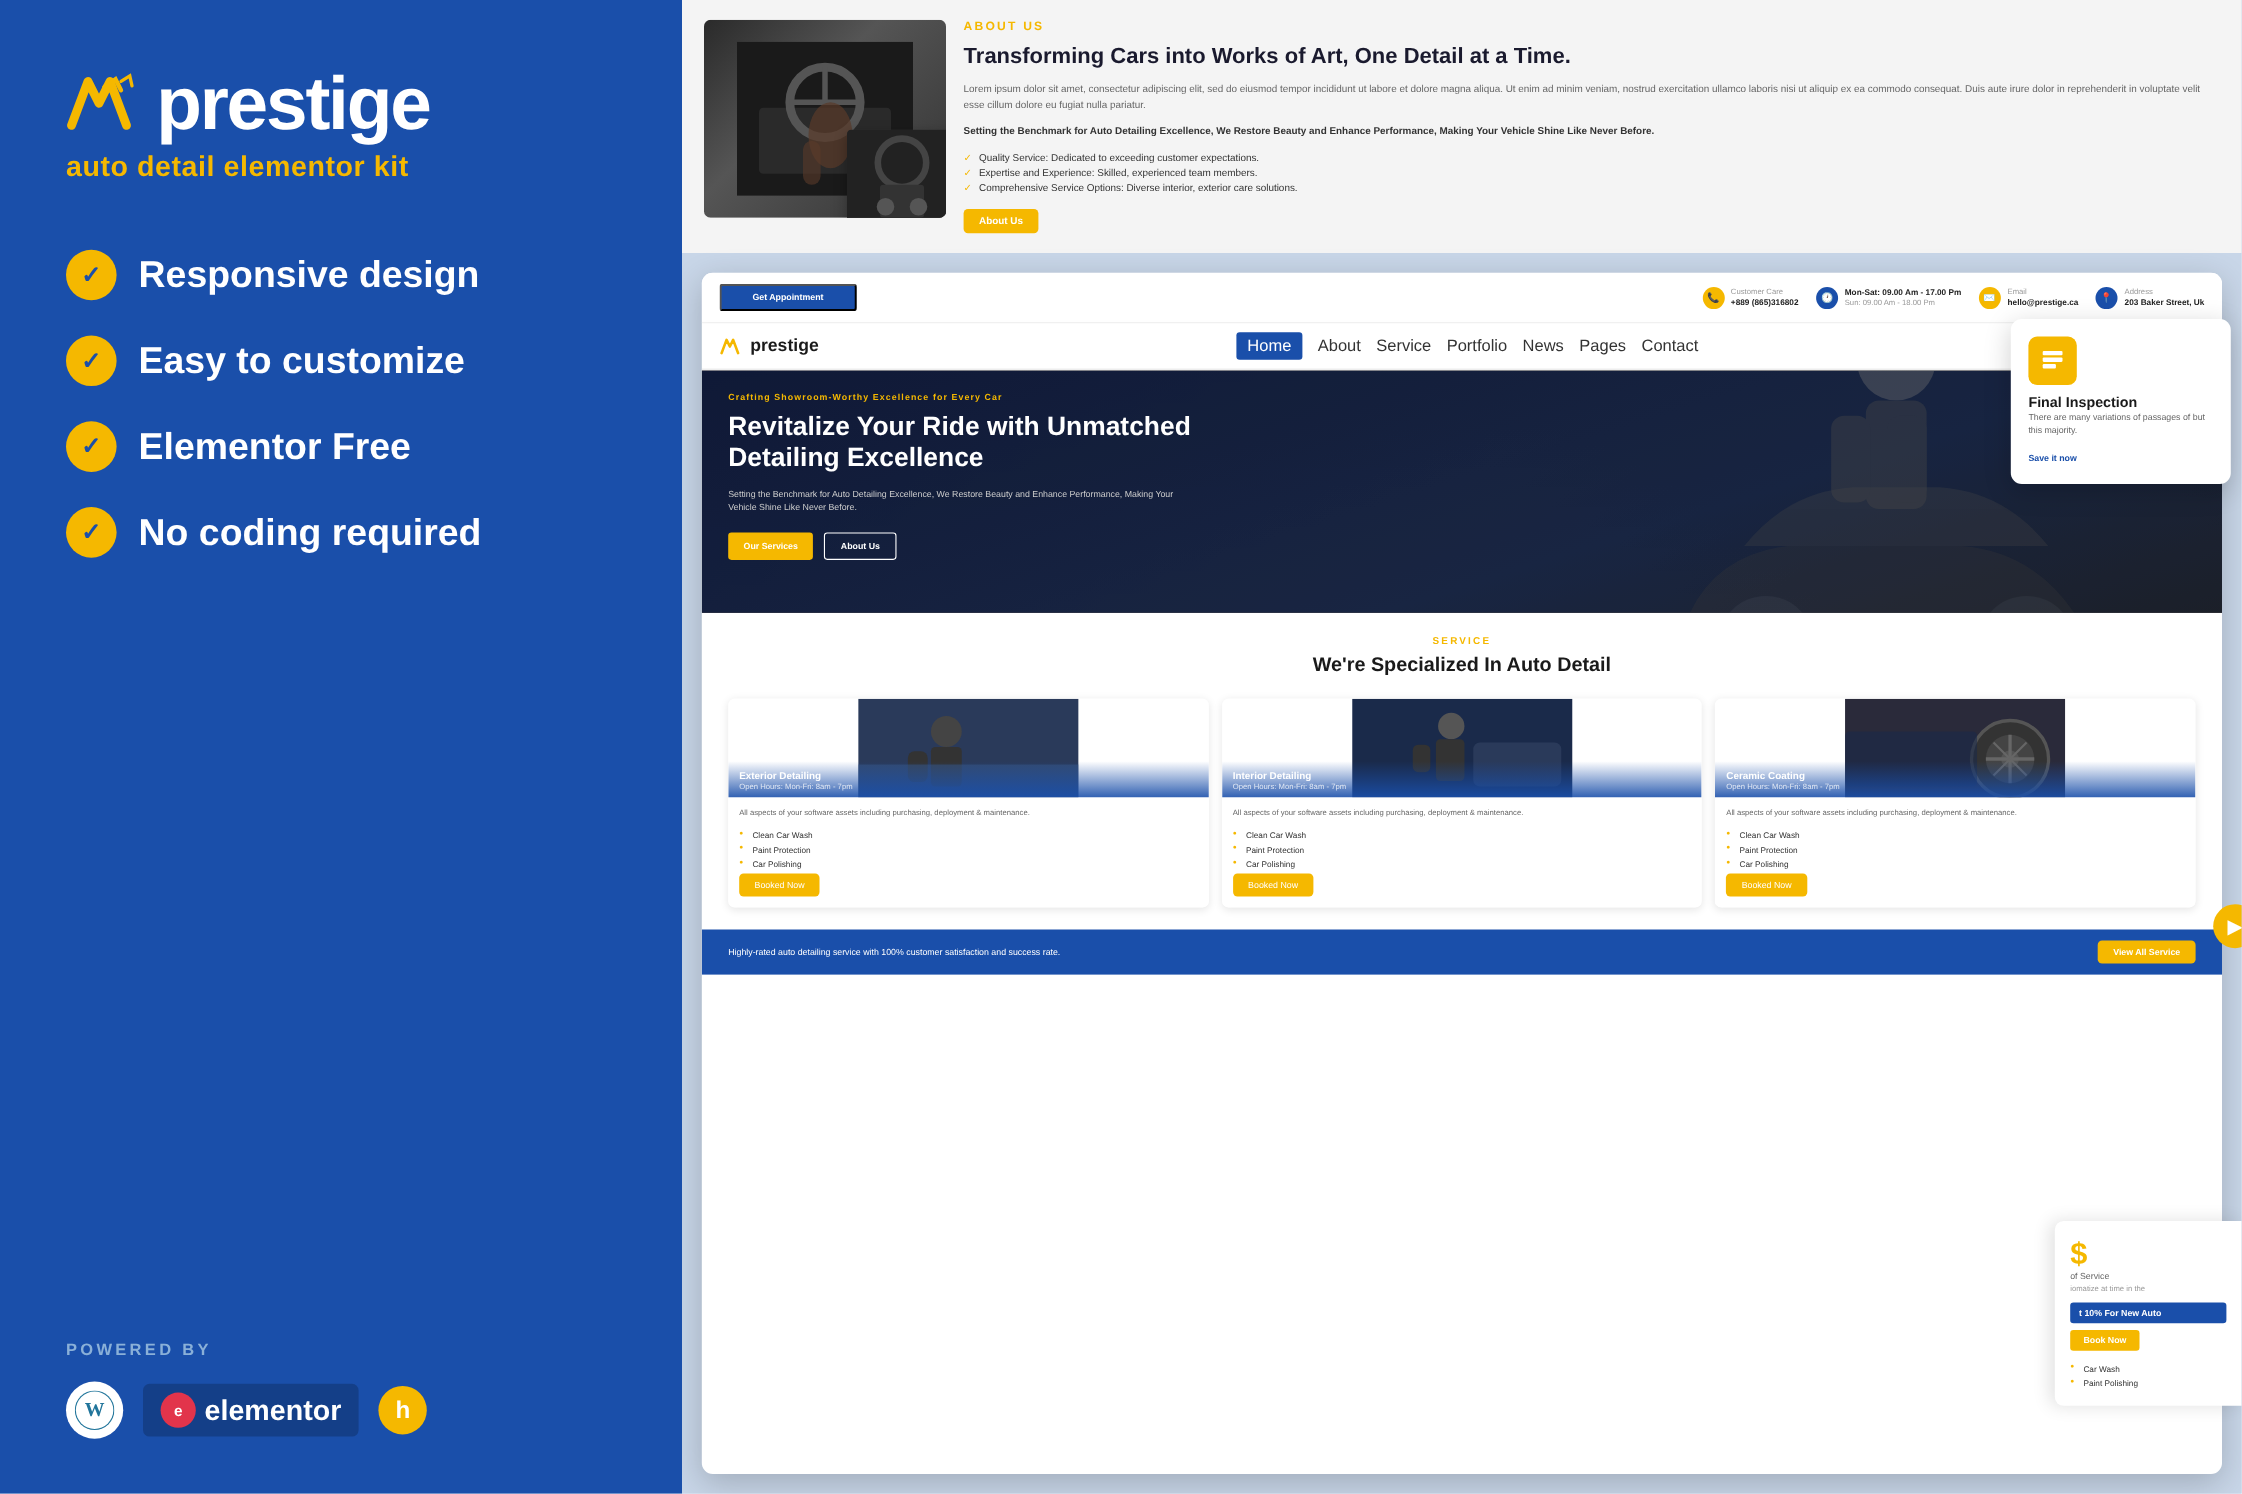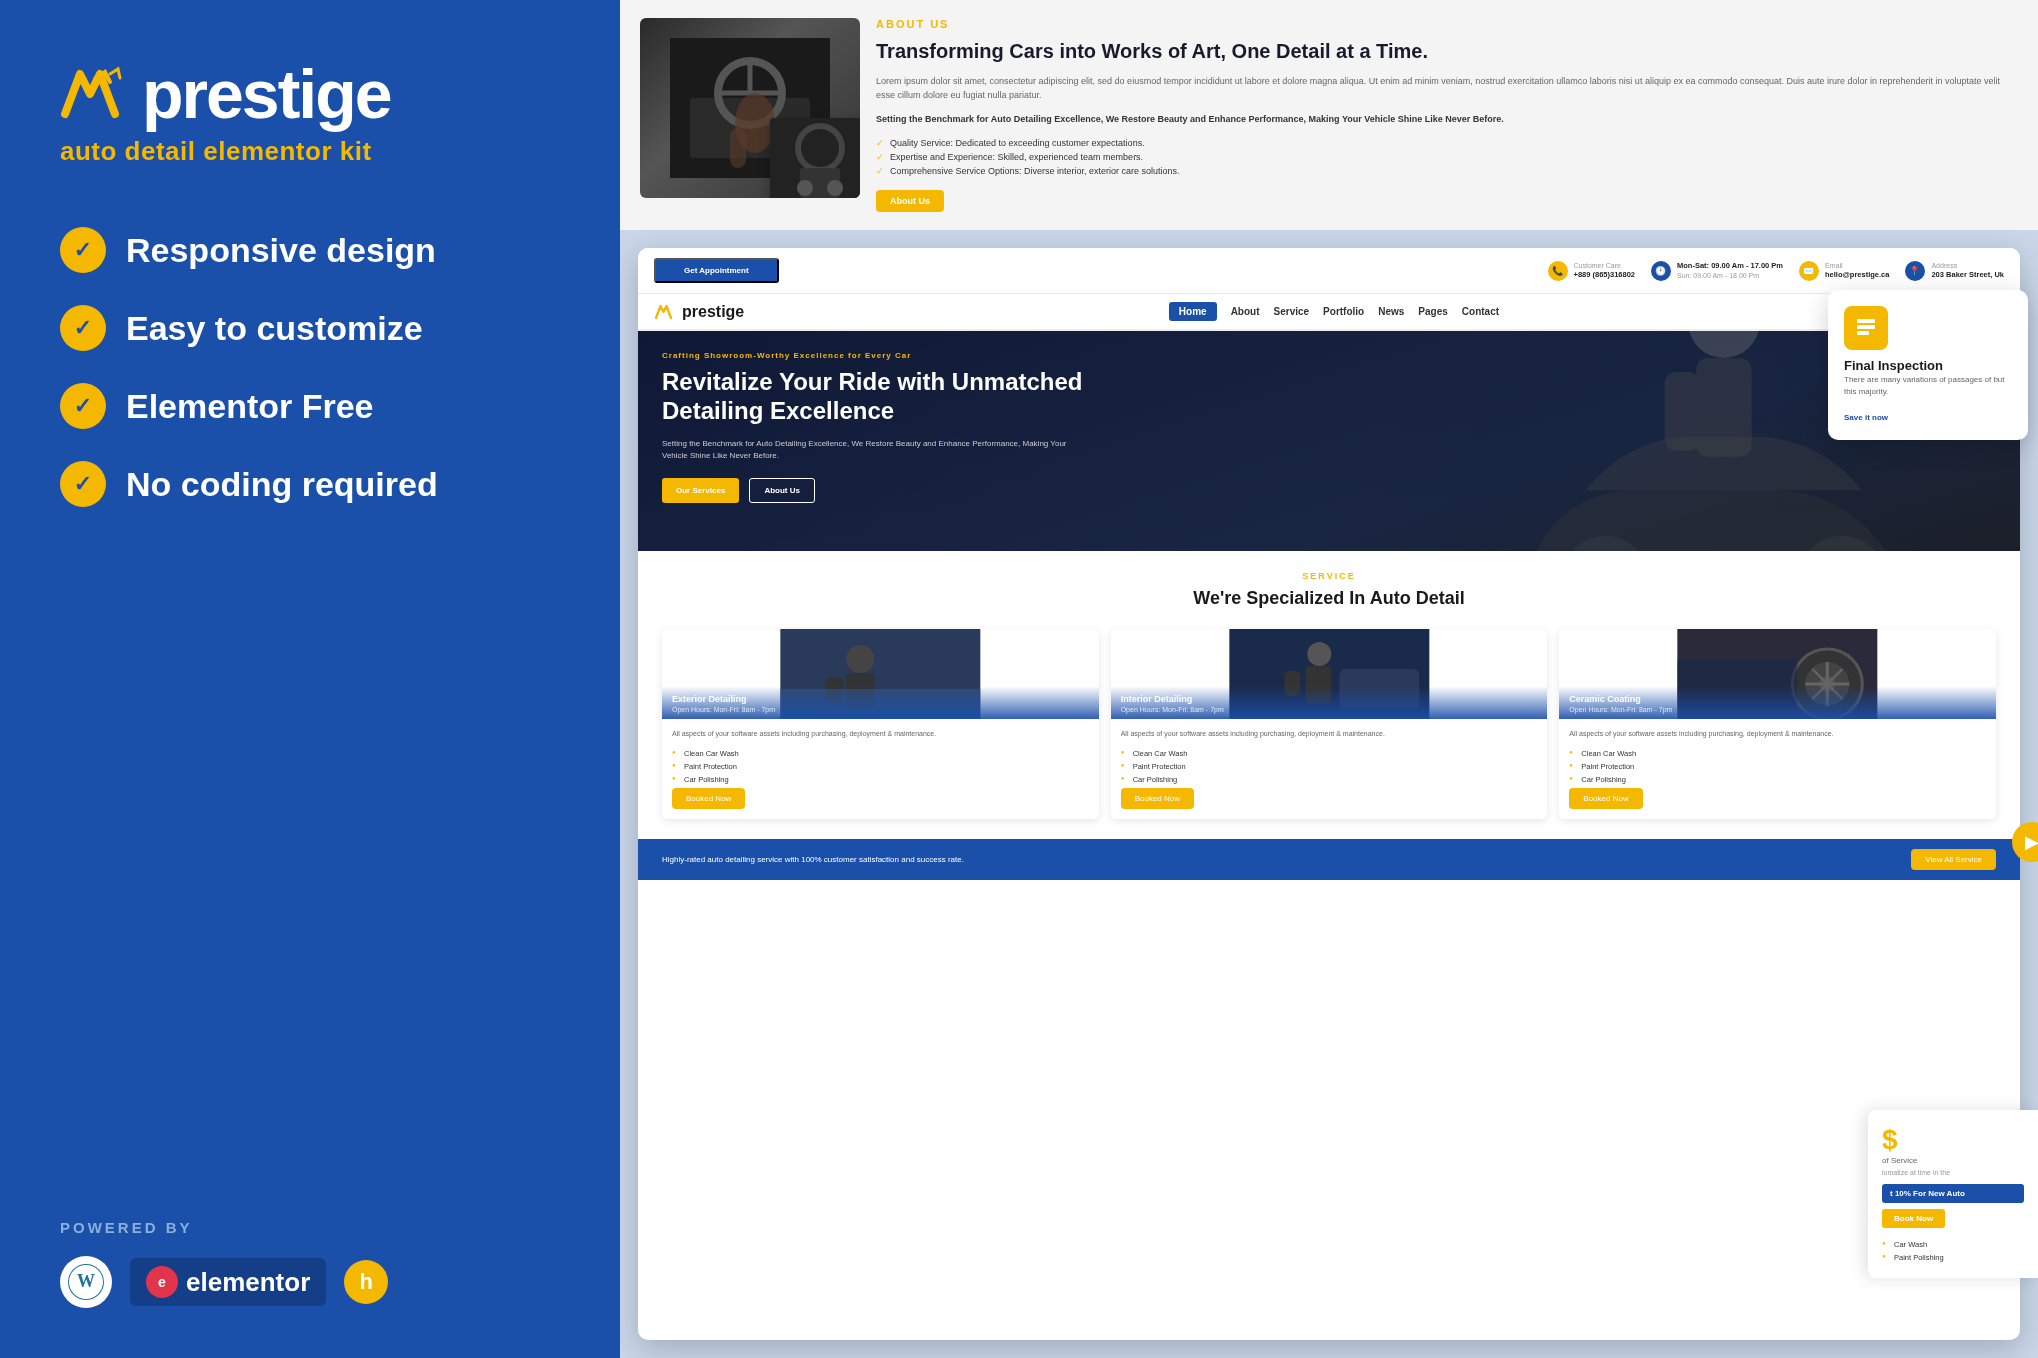--- a/index.html
+++ b/index.html
@@ -341,24 +341,24 @@
       color: #1a1a1a;
     }
 
     .nav-links {
       display: flex;
       gap: 14px;
       align-items: center;
     }
 
     .nav-link {
-      font-size: 10px;
+      font-size: 15px;
       color: #333;
       cursor: pointer;
-      font-weight: 700;
+      font-weight: 400;
       text-align: center;
     }
 
     .nav-link.active {
       background: #1a4faa;
       color: white;
       padding: 4px 10px;
       border-radius: 3px;
     }
 
@@ -566,21 +566,21 @@
 
     .bottom-bar-text {
       font-size: 8px;
       color: white;
     }
 
     .view-all-btn {
       background: #f5b800;
       color: white;
       font-size: 8px;
-      font-weight: 400;
+      font-weight: 700;
       padding: 6px 14px;
       border-radius: 4px;
       border: none;
       cursor: pointer;
     }
 
     
     .final-inspection-card {
       position: absolute;
       right: -20px;

